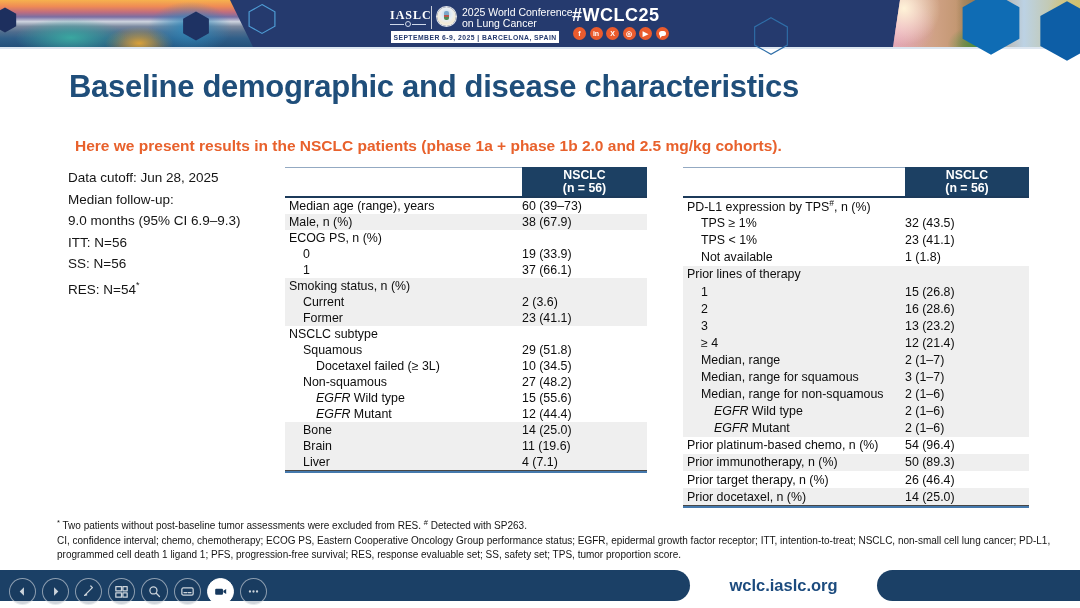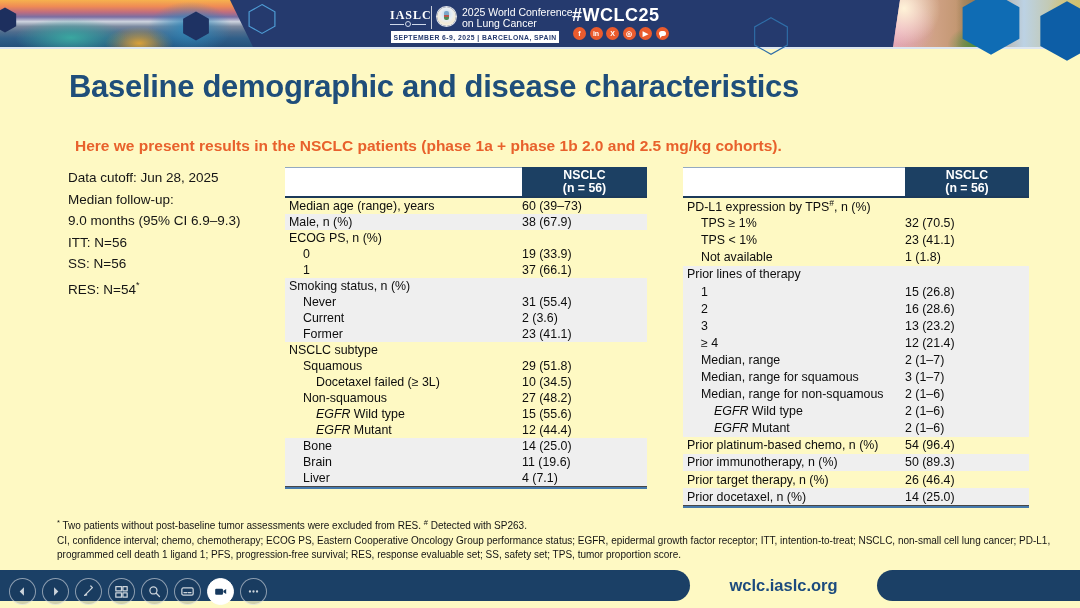--- a/index.html
+++ b/index.html
@@ -1,16 +1,16 @@
 <!DOCTYPE html>
 <html style="--banner-navy: #253a6e; --table-header-navy: #1c4063; --title-blue: #1f4e7a; --subtitle-orange: #e8612c; --row-shade: #efefef; --footer-navy: #1b4066; --social-orange: #ea5b2d; --table-bottom-blue: #4579ad;"><head>
 <meta charset="utf-8">
 <style>
   html,body{margin:0;padding:0;background:#666;}
-  .stage{position:relative;width:1080px;height:608px;background:#fef9c3;overflow:hidden;
+  .stage{position:relative;width:1080px;height:608px;background:#ffffff;overflow:hidden;
          font-family:"Liberation Sans", sans-serif;}
 
   
   .banner{position:absolute;left:0;top:0;width:1080px;height:47px;
           background:var(--banner-navy,#253a6e);border-bottom:2px solid #dde6f0;}
   .photo{position:absolute;top:0;height:47px;}
   .photo-left{left:0;width:253px;
     clip-path:polygon(0 0,230px 0,253px 100%,0 100%);
     background:
       radial-gradient(ellipse 60px 38px at 75% 60%, #2e86b8 0%, rgba(46,134,184,0) 70%),
@@ -193,24 +193,20 @@
           </div>
           <div class="t-row ind1">
             <div class="lbl">1</div>
             <div class="val">37 (66.1)</div>
           </div>
           <div class="t-row ind0 shaded">
             <div class="lbl">Smoking status, n (%)</div>
             <div class="val"></div>
           </div>
           <div class="t-row ind1 shaded">
-            <div class="lbl">Never</div>
-            <div class="val">31 (55.4)</div>
-          </div>
-          <div class="t-row ind1 shaded">
             <div class="lbl">Current</div>
             <div class="val">2 (3.6)</div>
           </div>
           <div class="t-row ind1 shaded">
             <div class="lbl">Former</div>
             <div class="val">23 (41.1)</div>
           </div>
           <div class="t-row ind0">
             <div class="lbl">NSCLC subtype</div>
             <div class="val"></div>
@@ -258,21 +254,21 @@
           <div>(n = 56)</div>
         </div>
       </div>
       <div class="t-body">
           <div class="t-row ind0">
             <div class="lbl">PD-L1 expression by TPS<sup>#</sup>, n (%)</div>
             <div class="val"></div>
           </div>
           <div class="t-row ind1">
             <div class="lbl">TPS ≥ 1%</div>
-            <div class="val">32 (70.5)</div>
+            <div class="val">32 (43.5)</div>
           </div>
           <div class="t-row ind1">
             <div class="lbl">TPS &lt; 1%</div>
             <div class="val">23 (41.1)</div>
           </div>
           <div class="t-row ind1">
             <div class="lbl">Not available</div>
             <div class="val">1 (1.8)</div>
           </div>
           <div class="t-row ind0 shaded">

